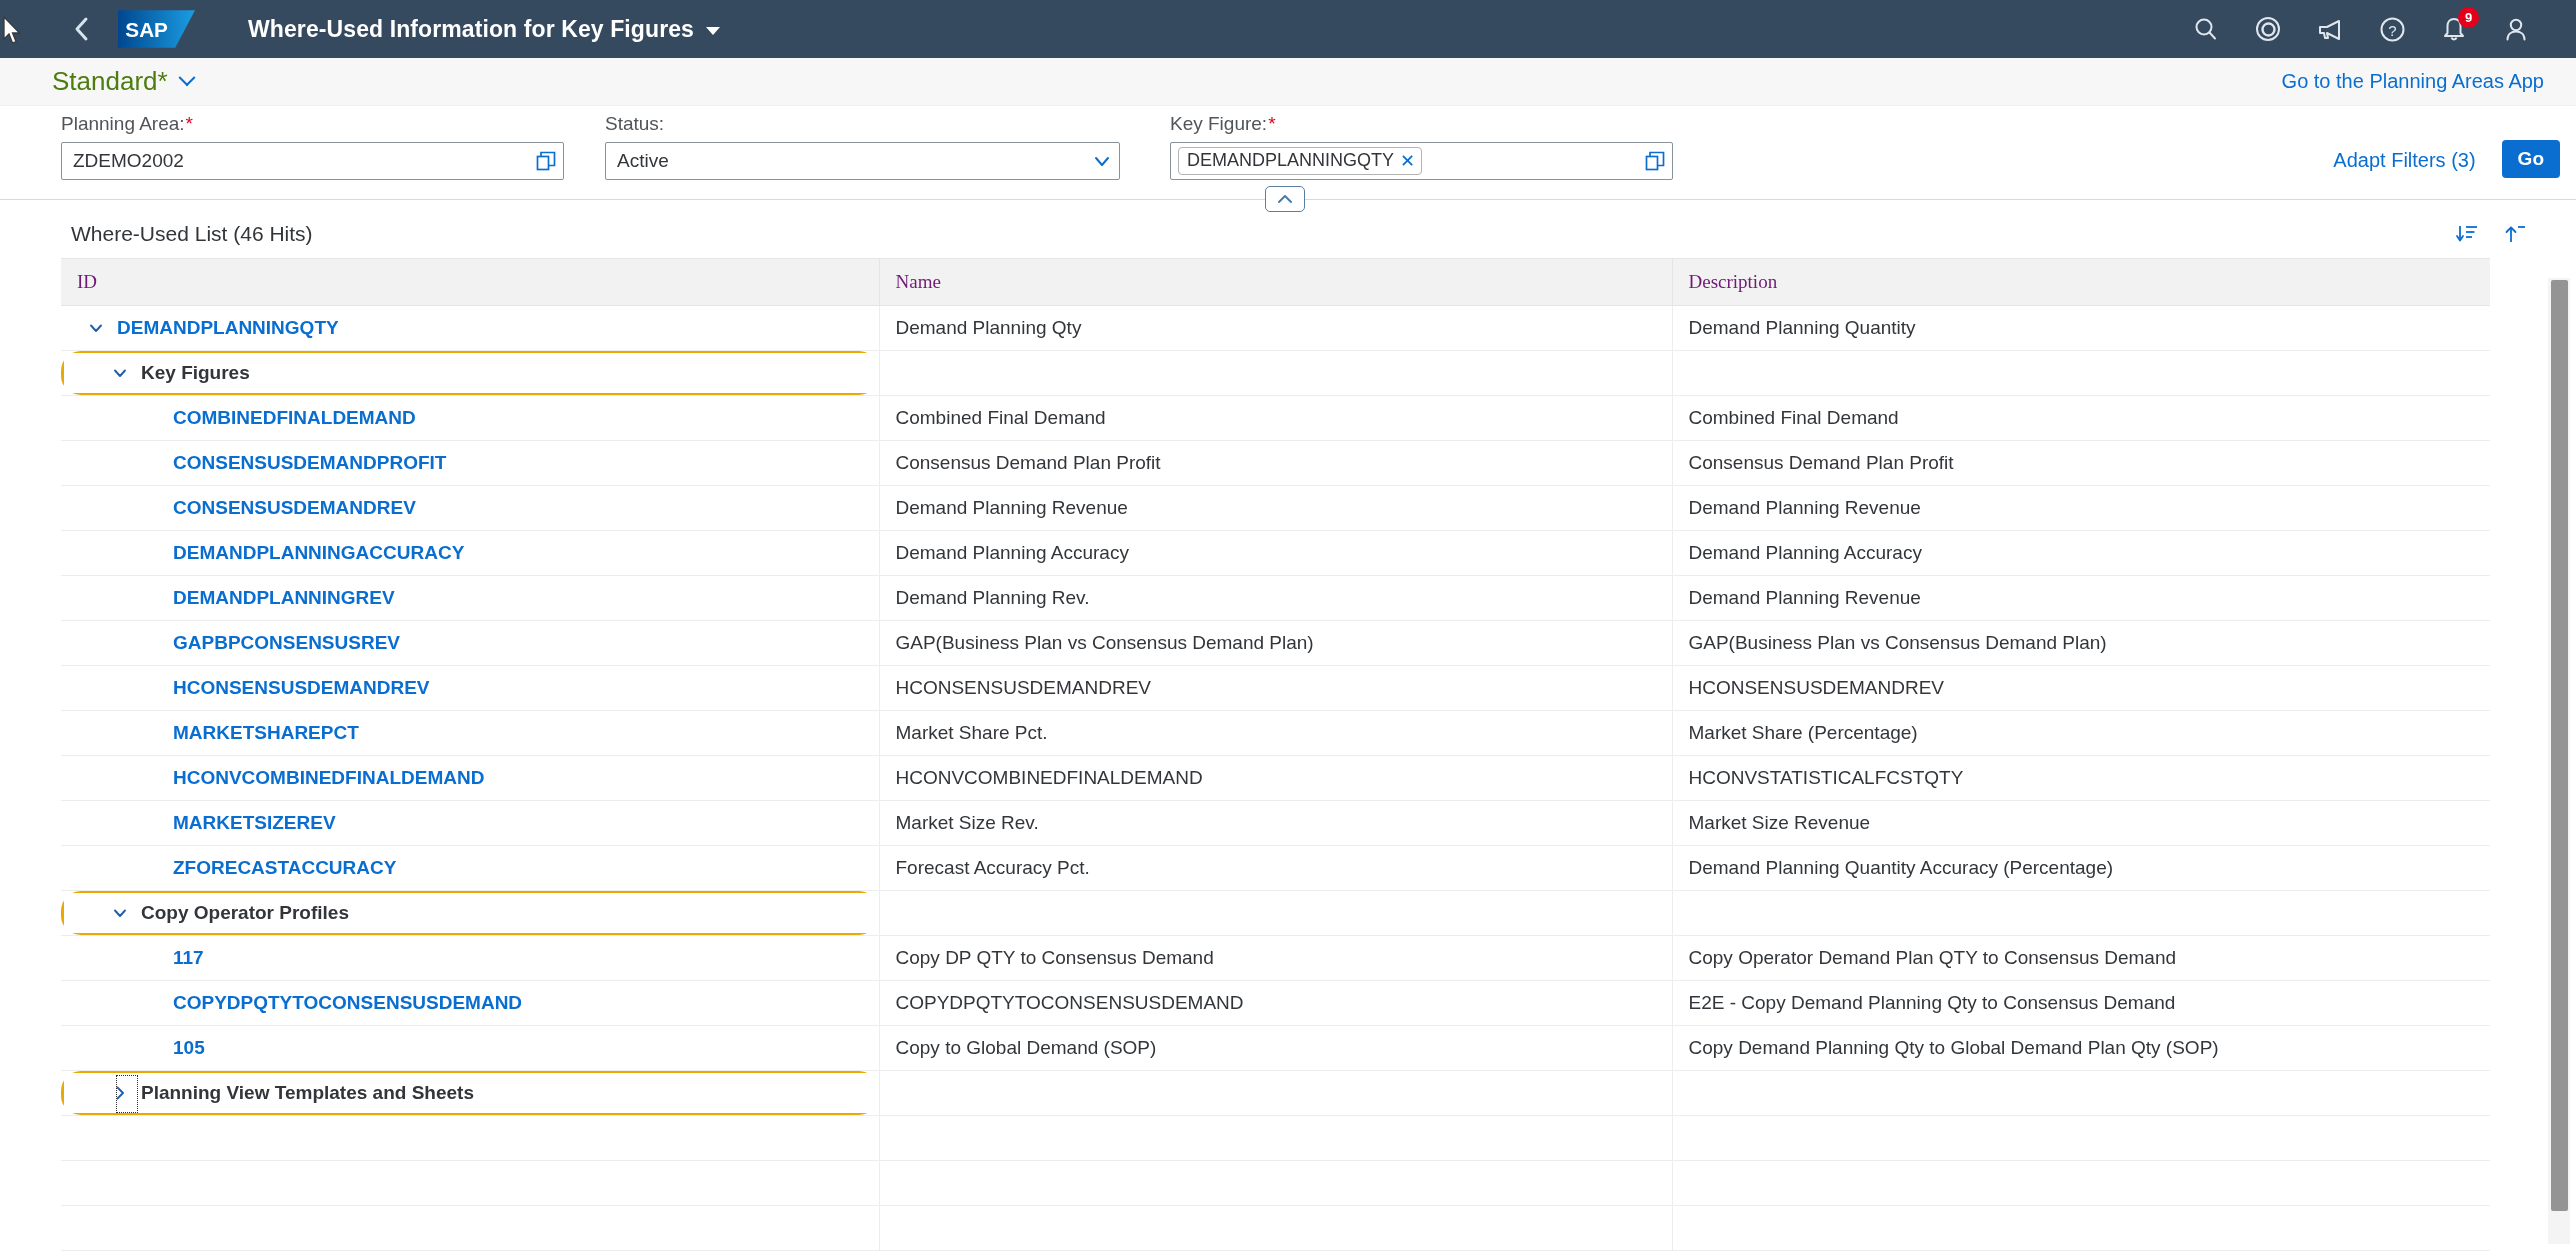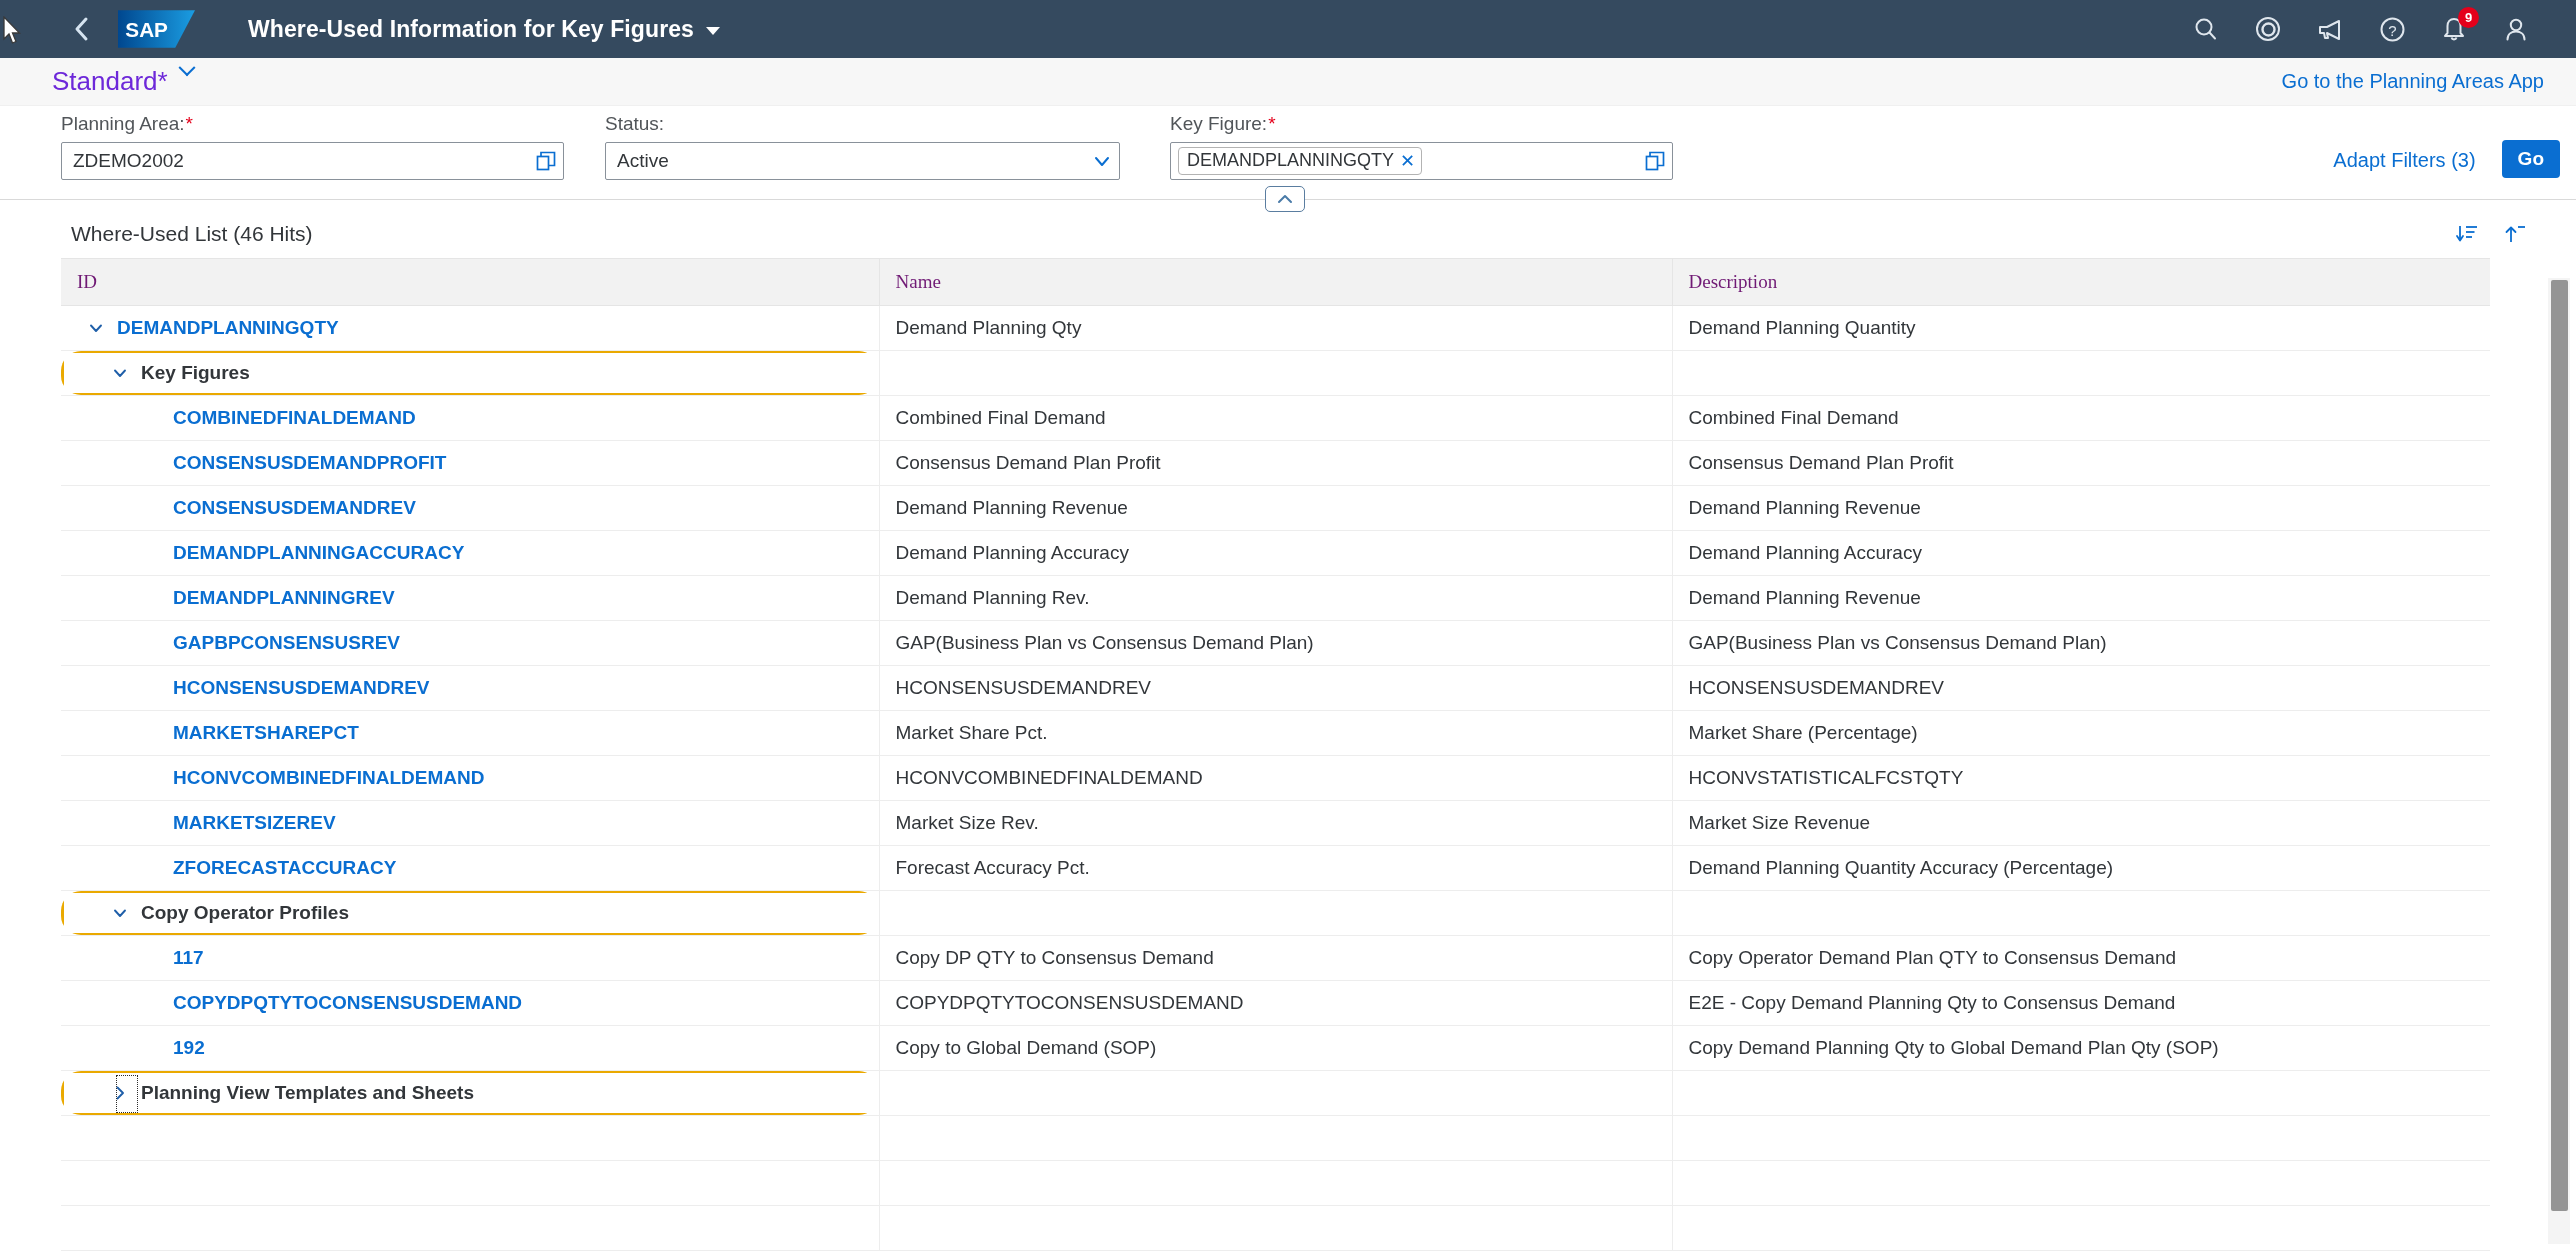--- a/index.html
+++ b/index.html
@@ -85,24 +85,25 @@
   
   .variant-bar {
     height: 48px;
     background: #f7f7f7;
     display: flex;
     align-items: center;
     padding: 0 32px 0 52px;
     border-bottom: 1px solid #f0f0f0;
   }
   .variant-title {
-    color: #6d28d9;
+    color: #4d7c0f;
     font-size: 26px;
     font-weight: normal;
     display: flex;
+    align-items: center;
     gap: 13px;
     cursor: pointer;
   }
   .variant-caret {
     display: inline-block;
     width: 12px; height: 12px;
     border-right: 2.2px solid #0a6ed1;
     border-bottom: 2.2px solid #0a6ed1;
     transform: rotate(45deg) translate(-3px,-3px);
   }
@@ -683,21 +684,21 @@
             <div class="idcell ind-3">
               <span class="id-link" style="margin-left: 0px;">COPYDPQTYTOCONSENSUSDEMAND</span>
             </div>
           </td>
           <td>COPYDPQTYTOCONSENSUSDEMAND</td>
           <td>E2E - Copy Demand Planning Qty to Consensus Demand</td>
         </tr>
         <tr>
           <td>
             <div class="idcell ind-3">
-              <span class="id-link" style="margin-left: 0px;">192</span>
+              <span class="id-link" style="margin-left: 0px;">105</span>
             </div>
           </td>
           <td>Copy to Global Demand (SOP)</td>
           <td>Copy Demand Planning Qty to Global Demand Plan Qty (SOP)</td>
         </tr>
         <tr class="highlight-row">
           <td>
             <div class="idcell ind-2">
               <span class="tw-chevron">
                 <svg width="18" height="18" viewBox="0 0 18 18">

